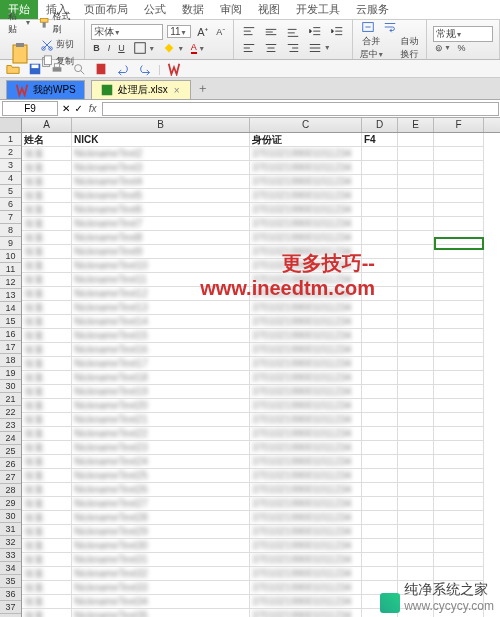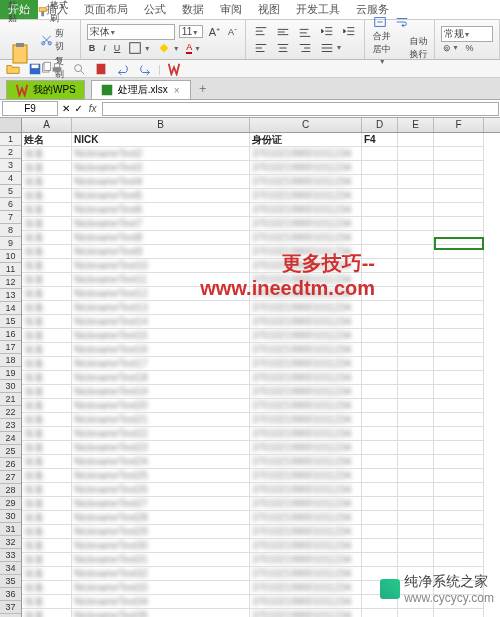--- a/index.html
+++ b/index.html
@@ -10,22 +10,22 @@
 .ribbon { display: flex; background: linear-gradient(#fafafa,#eaeaea); border-bottom: 1px solid #bbb; height: 40px; }
 .rgroup { border-right: 1px solid #ccc; padding: 2px 6px; display: flex; flex-direction: column; justify-content: center; font-size: 9px; color: #444; }
 .rrow { display: flex; align-items: center; gap: 4px; }
 .rbtn { display: inline-flex; align-items: center; gap: 2px; padding: 1px 2px; cursor: pointer; }
 .ico { width: 14px; height: 14px; display: inline-block; }
 .bigico { width: 24px; height: 24px; }
 .sel { font-size: 10px; border: 1px solid #aaa; background: #fff; padding: 0 2px; }
 .qat { display: flex; align-items: center; gap: 4px; padding: 2px 4px; background: #f6f6f6; border-bottom: 1px solid #ccc; height: 18px; }
 .tabsrow { display: flex; align-items: center; background: #e0e0e0; height: 22px; border-bottom: 1px solid #aaa; }
 .doctab { display: flex; align-items: center; gap: 4px; padding: 2px 8px; background: #fff; border: 1px solid #aaa; border-bottom: none; font-size: 10px; margin-left: 6px; position: relative; top: 1px; }
-.doctab.active { background: #ffffff; }
-.doctab.inactive { background: #84cc16; }
+.doctab.active { background: #fef9c3; }
+.doctab.inactive { background: #3b82f6; }
 .tabclose { color: #888; cursor: pointer; padding: 0 2px; }
 .addtab { padding: 2px 6px; color: #666; cursor: pointer; font-size: 12px; }
 .nmfx { display: flex; align-items: center; background: #fff; border-bottom: 1px solid #aaa; height: 18px; font-size: 10px; }
 .namebox { width: 56px; border: 1px solid #aaa; padding: 1px 4px; margin: 1px 2px; background: #fff; text-align: center; }
 .fxico { padding: 0 4px; color: #555; font-style: italic; }
 .fxbar { flex: 1; border: 1px solid #aaa; margin: 1px; height: 14px; background: #fff; }
 .grid { position: relative; background: #fff; }
 .colhdrs { display: flex; background: linear-gradient(#f0f0f0,#e0e0e0); border-bottom: 1px solid #999; }
 .corner { width: 22px; height: 14px; border-right: 1px solid #999; background: #ddd; }
 .ch { height: 14px; border-right: 1px solid #bbb; text-align: center; font-size: 10px; color: #333; line-height: 14px; }
@@ -33,21 +33,21 @@
 .rowhdrs { width: 22px; background: linear-gradient(#f0f0f0,#e0e0e0); border-right: 1px solid #999; }
 .rh { height: 13px; border-bottom: 1px solid #bbb; text-align: center; font-size: 9px; color: #333; line-height: 13px; }
 .cells { position: relative; }
 .crow { display: flex; height: 14px; }
 .cell { border-right: 1px solid #ddd; border-bottom: 1px solid #ddd; font-size: 10px; padding: 0 2px; overflow: hidden; white-space: nowrap; color: #222; line-height: 13px; }
 .cell.hdr { font-weight: bold; }
 .blurred { filter: blur(2px); color: #888; }
 .cA { width: 50px; } .cB { width: 178px; } .cC { width: 112px; } .cD { width: 36px; } .cE { width: 36px; } .cF { width: 50px; }
 .active-cell-border { position: absolute; border: 2px solid #2a8a2a; pointer-events: none; }
 .watermark1 { position: absolute; left: 50%; top: 250px; transform: translateX(-50%); font-size: 20px; color: #d03030; font-weight: bold; pointer-events: none; text-align: right; }
-.watermark2 { position: absolute; right: 6px; bottom: 12px; font-size: 14px; color: #444; display: flex; align-items: center; gap: 4px; pointer-events: none; }
+.watermark2 { position: absolute; right: 6px; bottom: 4px; font-size: 14px; color: #444; display: flex; align-items: flex-end; gap: 4px; pointer-events: none; }
 .wmlogo { width: 20px; height: 20px; background: linear-gradient(45deg,#2a8,#2c8); border-radius: 3px; }
 .wmsub { font-size: 12px; color: #888; display: block; }
 .dd::after { content: "▾"; font-size: 8px; margin-left: 1px; color: #666; }
 </style>
 </head>
 <body>
 
 <div class="menubar">
   <div class="mi active">开始</div>
   <div class="mi">插入</div>
@@ -93,21 +93,21 @@
               <rect x="3" y="3" width="8" height="10" fill="none" stroke="#888"></rect>
               <rect x="5" y="1" width="8" height="10" fill="#fff" stroke="#888"></rect>
             </svg>
             <span>复制</span>
           </div>
       </div>
     </div>
   </div>
   <div class="rgroup">
     <div class="rrow">
-      <span class="sel dd" style="width:88px">宋体</span>
+      <span class="sel dd" style="width:72px">宋体</span>
       <span class="sel dd" style="width:24px">11</span>
       <span class="rbtn">
           <span style="font-size:11px">A⁺</span>
         </span>
       <span class="rbtn">
           <span style="font-size:9px">A⁻</span>
         </span>
     </div>
     <div class="rrow">
       <span class="rbtn" style="font-weight:bold">B</span>
@@ -193,21 +193,21 @@
           </svg>
         </span>
     </div>
     <div class="rrow" style="gap:16px">
       <span class="dd">合并居中</span>
       <span>自动换行</span>
     </div>
   </div>
   <div class="rgroup">
     <div class="rrow">
-        <span class="sel dd" style="width:52px">常规</span>
+        <span class="sel dd" style="width:60px">常规</span>
       </div>
     <div class="rrow">
       <span class="rbtn dd">
           <span>⊚</span>
         </span>
       <span class="rbtn">
           <span>%</span>
         </span>
     </div>
   </div>

